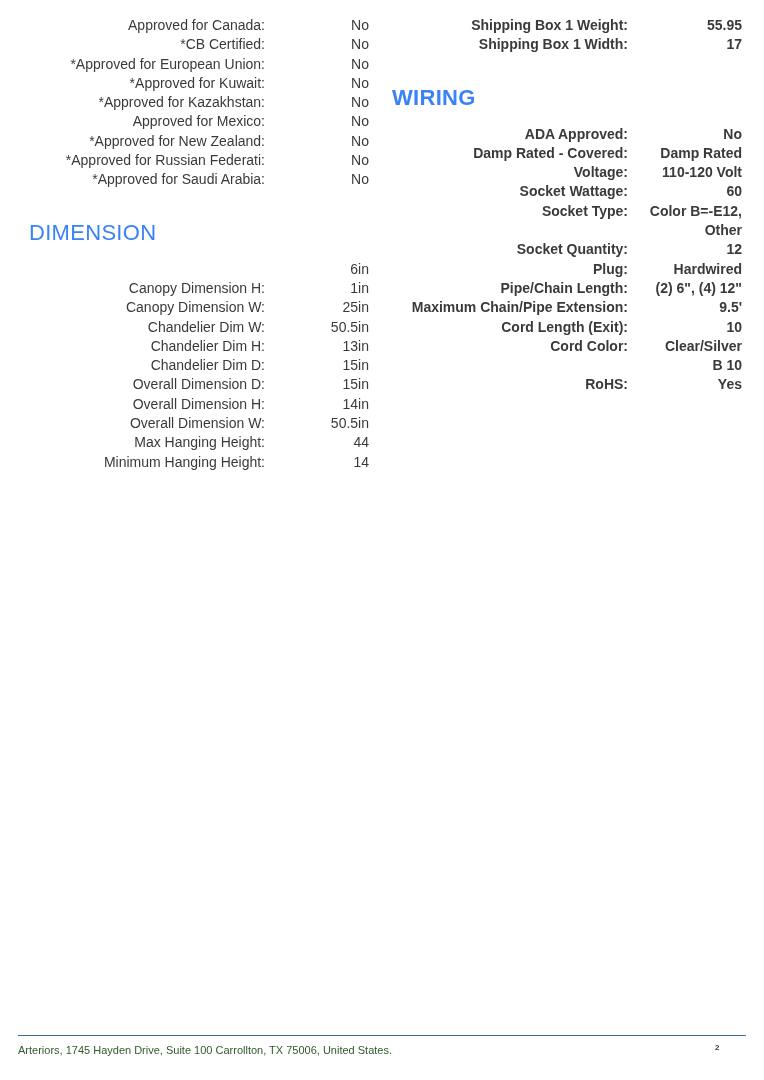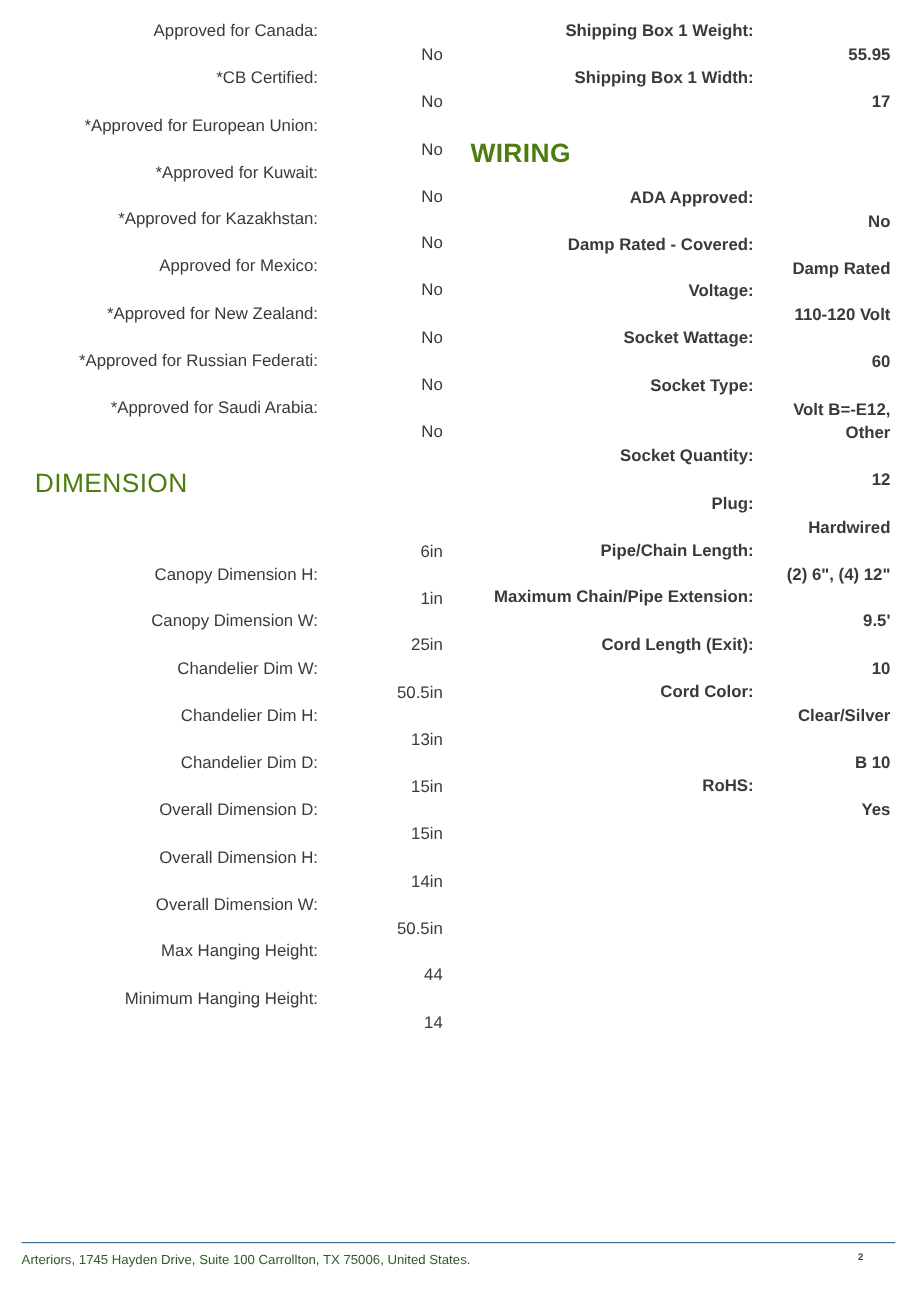--- a/index.html
+++ b/index.html
@@ -7,23 +7,23 @@
     width: 764px; height: 1080px; background: #ffffff; position: relative; overflow: hidden;
     font-family: "Liberation Sans", "DejaVu Sans", sans-serif; color: #3a3a3a;
   }
   .col { position: absolute; top: 16px; }
   .col-left { left: 29px; width: 340px; }
   .col-right { left: 392px; width: 350px; font-weight: bold; }
   .row { display: flex; font-size: 14px; line-height: 19.3px; text-align: right; }
   .row .k { flex: 0 0 auto; }
   .col-left .row .k { width: 236px; }
   .col-right .row .k { width: 236px; }
-  .row .v { flex: 1 1 auto; margin-top: 20px; }
+  .row .v { flex: 1 1 auto; }
   .heading {
-    font-size: 22px; color: #4d7c0f; margin: 20px 0 14px 0; letter-spacing: 0.3px; line-height: 26px;
+    font-size: 22px; color: #3b82f6; margin: 30px 0 14px 0; letter-spacing: 0.3px; line-height: 26px;
   }
   .footer-line {
     position: absolute; left: 18px; top: 1035px; width: 728px; height: 0;
     border-top: 1.5px solid #3d6b94;
   }
   .footer-text {
     position: absolute; left: 18px; top: 1044px; font-size: 11px; color: #2f5a2a;
   }
   .page-num {
     position: absolute; left: 715px; top: 1043px; font-size: 8px; font-weight: bold; color: #2f4a2a;
@@ -145,21 +145,21 @@
     <div class="row">
         <span class="k">Voltage:</span>
         <span class="v">110-120 Volt</span>
       </div>
     <div class="row">
         <span class="k">Socket Wattage:</span>
         <span class="v">60</span>
       </div>
     <div class="row">
         <span class="k">Socket Type:</span>
-        <span class="v"><span>Volt B=-E12,</span><br><span>Other</span></span>
+        <span class="v"><span>Color B=-E12,</span><br><span>Other</span></span>
       </div>
     <div class="row">
         <span class="k">Socket Quantity:</span>
         <span class="v">12</span>
       </div>
     <div class="row">
         <span class="k">Plug:</span>
         <span class="v">Hardwired</span>
       </div>
     <div class="row">

